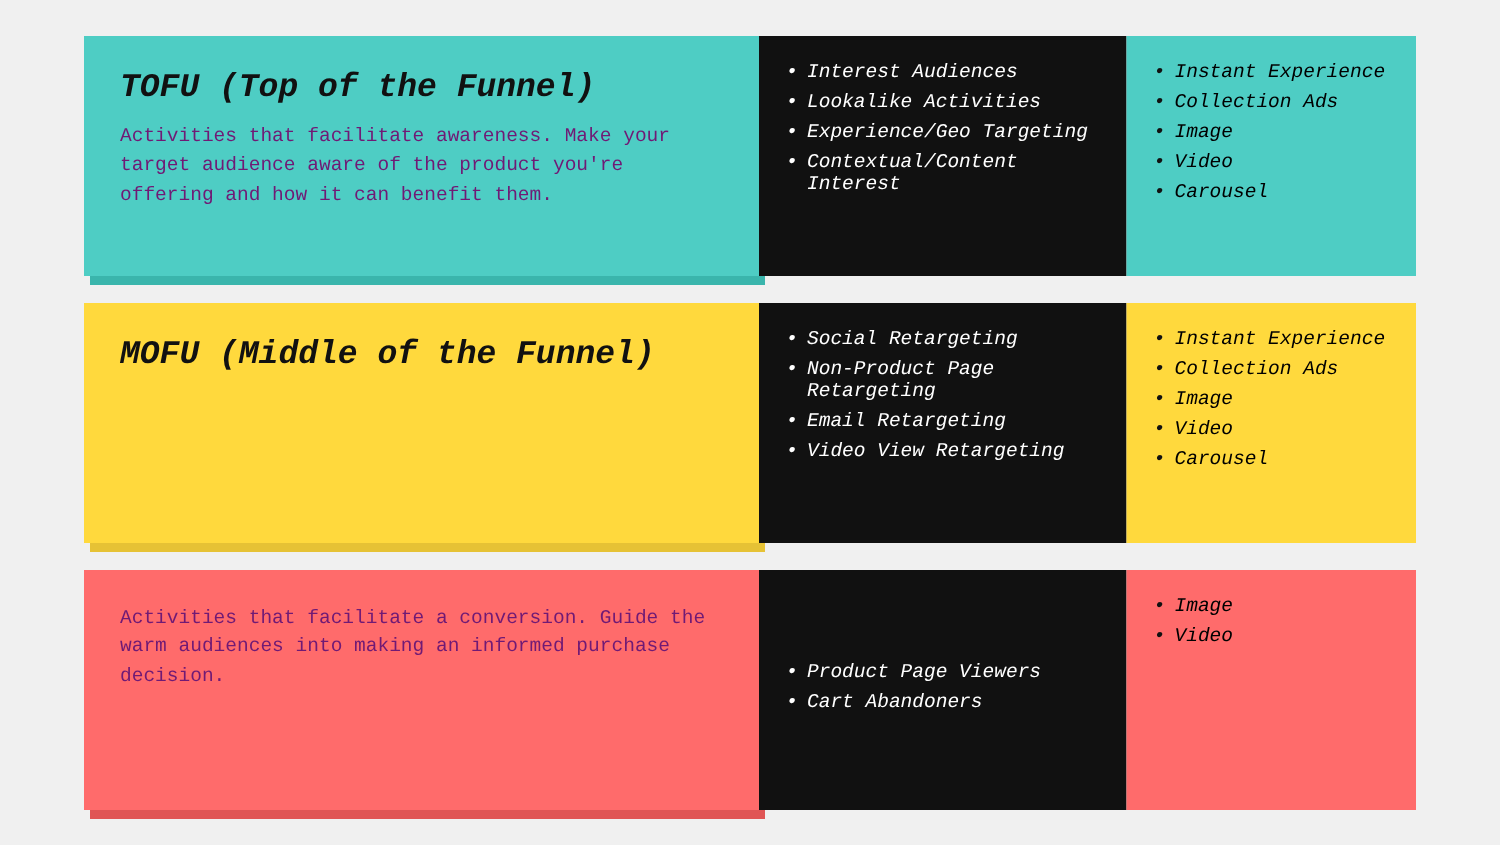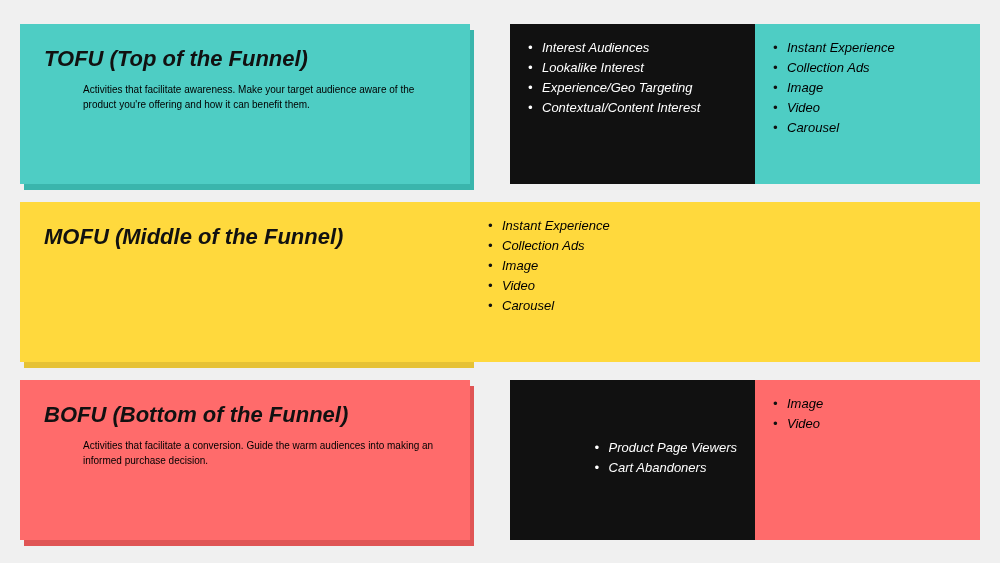--- a/index.html
+++ b/index.html
@@ -7,24 +7,25 @@
       background: #f0f0f0;
       font-family: Arial, sans-serif;
       width: 1000px;
       height: 563px;
       overflow: hidden;
       display: flex;
       align-items: center;
       justify-content: center;
     }
     .page {
-      width: 960px;
+      width: 888px;
       display: flex;
       flex-direction: column;
       gap: 18px;
+      font-family: Liberation Mono, monospace;
     }
     .funnel-row {
       display: flex;
       position: relative;
       height: 160px;
     }
     .funnel-row.tofu .left-panel { background: #4ecdc4; }
     .funnel-row.mofu .left-panel { background: #ffd93d; }
     .funnel-row.bofu .left-panel { background: #ff6b6b; }
 
@@ -40,43 +41,41 @@
       flex-shrink: 0;
     }
     .left-panel h2 {
       font-size: 22px;
       font-weight: 900;
       color: #111;
       margin-bottom: 10px;
       font-style: italic;
     }
     .left-panel p {
-      font-size: 10px;
-      color: #000000;
+      font-size: 13px;
+      color: #701a75;
       line-height: 1.5;
-      margin-left: 39px;
     }
 
     .shadow-bar {
       position: absolute;
       bottom: -6px;
       left: 4px;
       width: 450px;
       height: 160px;
       z-index: 1;
     }
 
     .middle-panel {
       background: #111;
       width: 245px;
       padding: 16px 18px;
       flex-shrink: 0;
       position: relative;
       z-index: 2;
-      margin-left: 40px;
     }
     .right-panel {
       flex: 1;
       padding: 16px 18px;
       position: relative;
       z-index: 2;
     }
     .funnel-row.tofu .right-panel { background: #4ecdc4; }
     .funnel-row.mofu .right-panel { background: #ffd93d; }
     .funnel-row.bofu .right-panel { background: #ff6b6b; }
@@ -103,71 +102,77 @@
     .right-panel .bullet-list li {
       color: #000000;
     }
     .right-panel .bullet-list li::before {
       color: #111;
     }
 
     .funnel-row.bofu .middle-panel {
       display: flex;
       align-items: center;
-      justify-content: flex-end;
     }
   </style>
 </head>
 <body>
 
 <div class="page">
 
 <div class="funnel-row tofu">
       <div class="shadow-bar"></div>
       <div class="left-panel">
         <h2>TOFU (Top of the Funnel)</h2>
         <p>Activities that facilitate awareness. Make your target audience aware of the product you're offering and how it can benefit them.</p>
       </div>
       <div class="middle-panel">
         <ul class="bullet-list">
           <li>Interest Audiences</li>
-          <li>Lookalike Interest</li>
+          <li>Lookalike Activities</li>
           <li>Experience/Geo Targeting</li>
           <li>Contextual/Content Interest</li>
         </ul>
       </div>
       <div class="right-panel">
         <ul class="bullet-list">
           <li>Instant Experience</li>
           <li>Collection Ads</li>
           <li>Image</li>
           <li>Video</li>
           <li>Carousel</li>
         </ul>
       </div>
     </div>
     <div class="funnel-row mofu">
       <div class="shadow-bar"></div>
       <div class="left-panel">
         <h2>MOFU (Middle of the Funnel)</h2>
       </div>
+      <div class="middle-panel">
+        <ul class="bullet-list">
+          <li>Social Retargeting</li>
+          <li>Non-Product Page Retargeting</li>
+          <li>Email Retargeting</li>
+          <li>Video View Retargeting</li>
+        </ul>
+      </div>
       <div class="right-panel">
         <ul class="bullet-list">
           <li>Instant Experience</li>
           <li>Collection Ads</li>
           <li>Image</li>
           <li>Video</li>
           <li>Carousel</li>
         </ul>
       </div>
     </div>
     <div class="funnel-row bofu">
       <div class="shadow-bar"></div>
       <div class="left-panel">
-        <h2>BOFU (Bottom of the Funnel)</h2>
         <p>Activities that facilitate a conversion. Guide the warm audiences into making an informed purchase decision.</p>
       </div>
       <div class="middle-panel">
         <ul class="bullet-list">
           <li>Product Page Viewers</li>
           <li>Cart Abandoners</li>
         </ul>
       </div>
       <div class="right-panel">
         <ul class="bullet-list">

